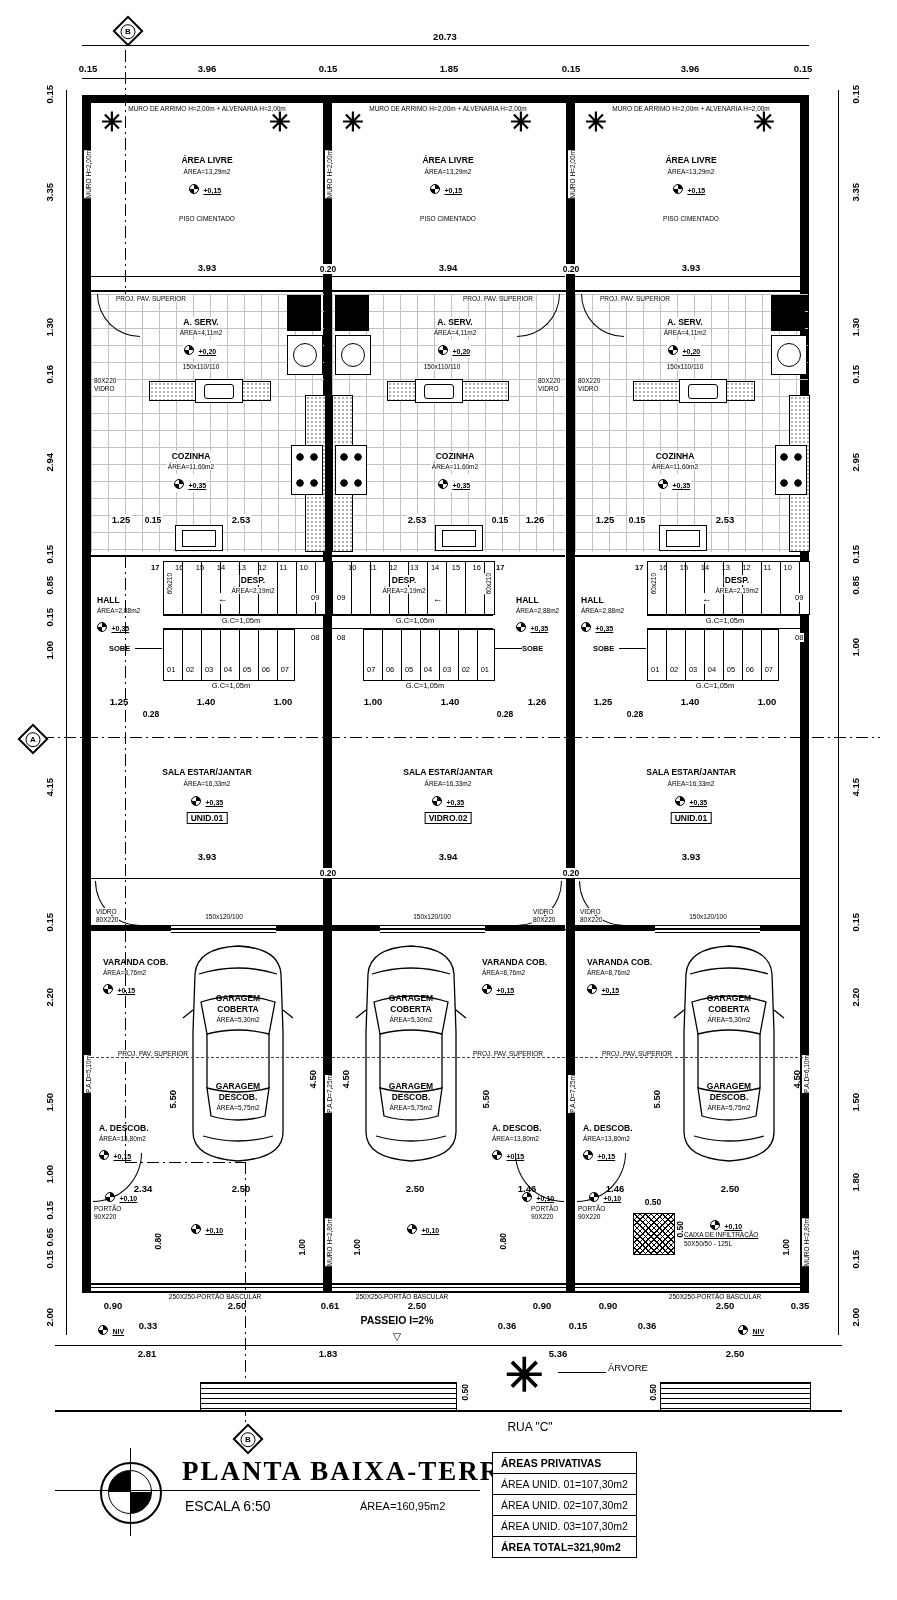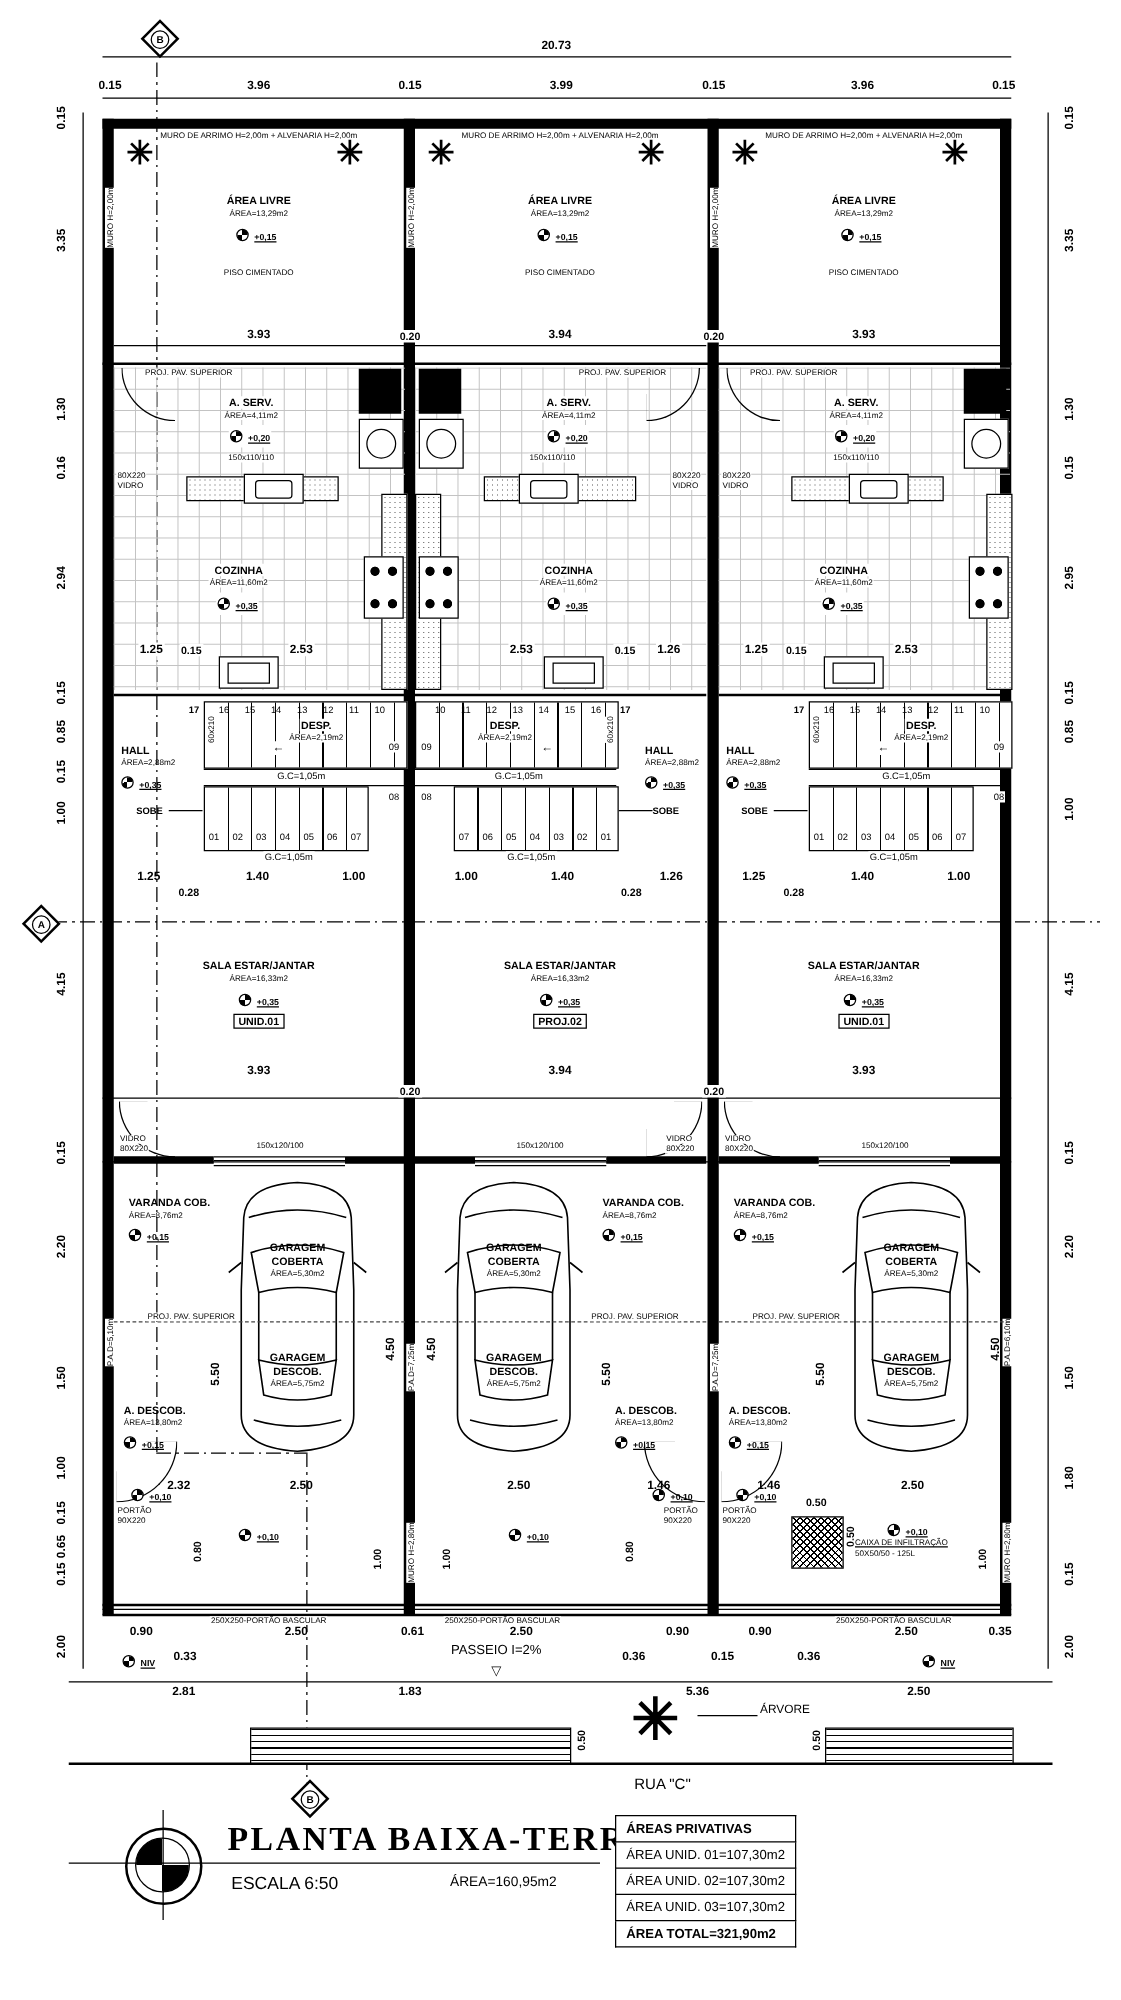--- a/index.html
+++ b/index.html
@@ -45,21 +45,21 @@
 
 <div class="x dmark" style="left:117px;top:20px">
     <span class="dmn">B</span>
   </div>
 <div class="x hl" style="left:82px;top:45px;width:727px"></div>
 <span class="x cc t9 b" style="left:445px;top:31px">20.73</span>
 <div class="x hl" style="left:82px;top:78px;width:727px"></div>
 <span class="x cc t9 b" style="left:88px;top:63px">0.15</span>
 <span class="x cc t9 b" style="left:207px;top:63px">3.96</span>
 <span class="x cc t9 b" style="left:328px;top:63px">0.15</span>
-<span class="x cc t9 b" style="left:449px;top:63px">3.99</span>
+<span class="x cc t9 b" style="left:449px;top:63px">1.85</span>
 <span class="x cc t9 b" style="left:571px;top:63px">0.15</span>
 <span class="x cc t9 b" style="left:690px;top:63px">3.96</span>
 <span class="x cc t9 b" style="left:803px;top:63px">0.15</span>
 
 <div class="x vl" style="left:66px;top:90px;height:1245px"></div>
 <div class="x vl" style="left:838px;top:90px;height:1245px"></div>
 
 <span class="x vt t9 b" style="left:44px;top:85px">0.15</span>
 <span class="x vt t9 b" style="left:44px;top:183px">3.35</span>
 <span class="x vt t9 b" style="left:44px;top:318px">1.30</span>
@@ -241,21 +241,21 @@
   <div class="x" style="left:0;top:962px;width:233px;border-top:1px dashed #444"></div>
   <span class="x t6 bgw" style="left:26px;top:955px">PROJ. PAV. SUPERIOR</span>
   <span class="x cc t8 b" style="left:147px;top:986px">GARAGEM</span>
   <span class="x cc t8 b" style="left:147px;top:997px">DESCOB.</span>
   <span class="x cc t6" style="left:147px;top:1009px">ÁREA=5,75m2</span>
   <span class="x vt t9 b" style="left:76px;top:995px">5.50</span>
   <span class="x vt t9 b" style="left:216px;top:975px">4.50</span>
   <span class="x t8 b" style="left:8px;top:1028px">A. DESCOB.</span>
   <span class="x t6" style="left:8px;top:1040px">ÁREA=13,80m2</span>
   <span class="x" style="left:8px;top:1050px"><i class="lm"></i> <b class="lvl">+0,15</b></span>
-  <span class="x cc t9 b" style="left:52px;top:1088px">2.32</span>
+  <span class="x cc t9 b" style="left:52px;top:1088px">2.34</span>
   <span class="x cc t9 b" style="left:150px;top:1088px">2.50</span>
   <div class="x arcBR" style="left:2px;top:1058px;width:48px;height:48px"></div>
   <span class="x t6 bgw" style="left:2px;top:1110px">PORTÃO</span>
   <span class="x t6 bgw" style="left:2px;top:1118px">90X220</span>
   <span class="x" style="left:14px;top:1092px"><i class="lm"></i> <b class="lvl">+0,10</b></span>
   <span class="x vt t8 b" style="left:62px;top:1138px">0.80</span>
   <span class="x vt t8 b" style="left:206px;top:1144px">1.00</span>
   <span class="x" style="left:100px;top:1124px"><i class="lm"></i> <b class="lvl">+0,10</b></span>
   <span class="x cc t6 bgw" style="left:124px;top:1198px">250X250-PORTÃO BASCULAR</span>
 </div>
@@ -334,21 +334,21 @@
   <span class="x t8 b" style="left:184px;top:500px">HALL</span>
   <span class="x t6" style="left:184px;top:512px">ÁREA=2,88m2</span>
   <span class="x" style="left:184px;top:522px"><i class="lm"></i> <b class="lvl">+0,35</b></span>
   <span class="x cc t9 b" style="left:41px;top:601px">1.00</span>
   <span class="x cc t9 b" style="left:118px;top:601px">1.40</span>
   <span class="x cc t9 b" style="left:205px;top:601px">1.26</span>
   <span class="x cc t8 b" style="left:173px;top:614px">0.28</span>
   <span class="x cc t8 b" style="left:116px;top:672px">SALA ESTAR/JANTAR</span>
   <span class="x cc t6" style="left:116px;top:685px">ÁREA=16,33m2</span>
   <span class="x" style="left:100px;top:696px"><i class="lm"></i> <b class="lvl">+0,35</b></span>
-  <span class="x cc" style="left:116px;top:712px"><span class="tag">PROJ.02</span></span>
+  <span class="x cc" style="left:116px;top:712px"><span class="tag">VIDRO.02</span></span>
   <span class="x cc t9 b" style="left:116px;top:756px">3.94</span>
   <div class="x arcBR" style="left:185px;top:786px;width:44px;height:44px"></div>
   <span class="x t6 bgw" style="left:200px;top:813px">VIDRO</span>
   <span class="x t6 bgw" style="left:200px;top:821px">80X220</span>
   <span class="x cc t6 bgw" style="left:100px;top:818px">150x120/100</span>
   <div class="x wall" style="left:0;top:830px;width:48px;height:6px"></div>
   <div class="x win" style="left:48px;top:830px;width:105px;height:6px"></div>
   <div class="x wall" style="left:153px;top:830px;width:80px;height:6px"></div>
   <span class="x t8 b" style="left:150px;top:862px">VARANDA COB.</span>
   <span class="x t6" style="left:150px;top:874px">ÁREA=8,76m2</span>
@@ -530,21 +530,21 @@
 <span class="x cc t9 b" style="left:542px;top:1300px">0.90</span>
 <span class="x cc t9 b" style="left:608px;top:1300px">0.90</span>
 <span class="x cc t9 b" style="left:725px;top:1300px">2.50</span>
 <span class="x cc t9 b" style="left:800px;top:1300px">0.35</span>
 <span class="x cc t9 b" style="left:148px;top:1320px">0.33</span>
 <span class="x cc t9 b" style="left:507px;top:1320px">0.36</span>
 <span class="x cc t9 b" style="left:578px;top:1320px">0.15</span>
 <span class="x cc t9 b" style="left:647px;top:1320px">0.36</span>
 <span class="x" style="left:98px;top:1320px"><i class="lm"></i> <b class="lvl">NIV</b></span>
 <span class="x" style="left:738px;top:1320px"><i class="lm"></i> <b class="lvl">NIV</b></span>
-<span class="x cc t10 b" style="left:397px;top:1314px;font-weight:normal">PASSEIO  I=2%</span>
+<span class="x cc t10 b" style="left:397px;top:1314px;font-weight:bold">PASSEIO  I=2%</span>
 <span class="x cc t10" style="left:397px;top:1330px">▽</span>
 <div class="x hl" style="left:55px;top:1345px;width:787px"></div>
 <span class="x cc t9 b" style="left:147px;top:1348px">2.81</span>
 <span class="x cc t9 b" style="left:328px;top:1348px">1.83</span>
 <span class="x cc t9 b" style="left:558px;top:1348px">5.36</span>
 <span class="x cc t9 b" style="left:735px;top:1348px">2.50</span>
 <div class="x hatchh" style="left:200px;top:1382px;width:255px;height:28px"></div>
 <div class="x hatchh" style="left:660px;top:1382px;width:149px;height:28px"></div>
 <span class="x vt t8 b" style="left:460px;top:1384px">0.50</span>
 <span class="x vt t8 b" style="left:648px;top:1384px">0.50</span>

